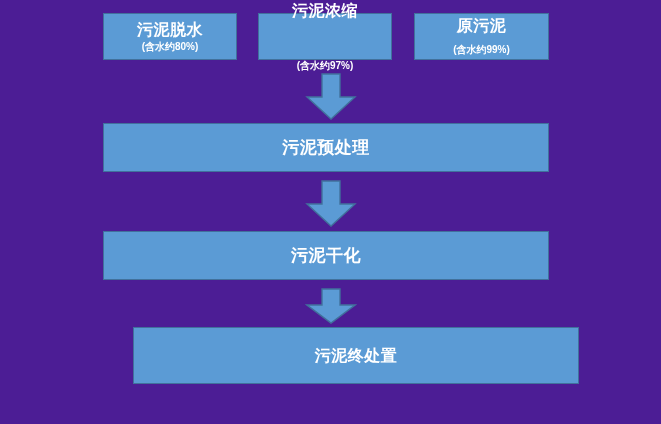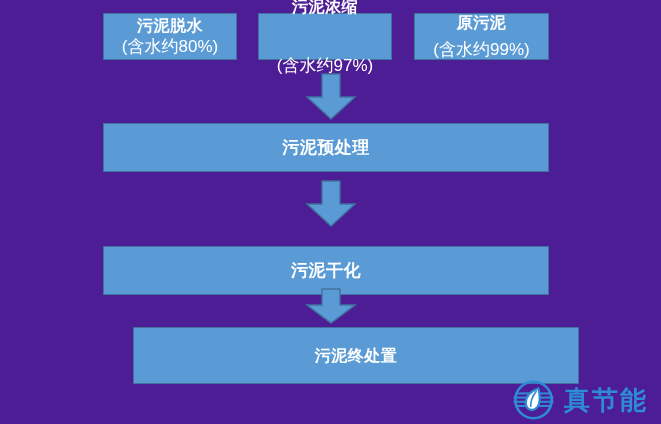--- a/index.html
+++ b/index.html
@@ -32,36 +32,36 @@
     text-align: center;
     line-height: 1.12;
   }
   .node .title {
     font-weight: bold;
     font-size: 16px;
     letter-spacing: 0.5px;
     white-space: nowrap;
   }
   .node .sub {
-    font-weight: normal;
-    font-size: 17px;
+    font-weight: bold;
+    font-size: 10px;
     margin-top: 2px;
     white-space: nowrap;
   }
 
   
   .node.top        { top: 13px; height: 47px; }
   .node.top-1      { left: 103px; width: 134px; }
   .node.top-2      { left: 258px; width: 134px; gap: 38px; }
   .node.top-3      { left: 414px; width: 135px; gap: 7px; }
 
   
   .node.wide       { left: 103px; width: 446px; }
   .node.stage-1    { top: 123px; height: 49px; }
-  .node.stage-2    { top: 246px; height: 49px; }
+  .node.stage-2    { top: 231px; height: 49px; }
   .node.stage-3    { top: 327px; height: 57px; margin-left: 30px; }
 
   .node.stage-1 .title,
   .node.stage-2 .title { font-size: 17px; }
   .node.stage-3 .title { font-size: 16px; }
 
   
   .arrow {
     position: absolute;
     left: 305px;
@@ -140,36 +140,14 @@
   <div class="arrow arrow-3">
     <svg width="52" height="36" viewBox="0 0 52 36" xmlns="http://www.w3.org/2000/svg">
       <polygon points="17,1 35,1 35,17 50,17 26,35 2,17 17,17" fill="#5b9bd5" stroke="#41719c" stroke-width="1.4" stroke-linejoin="miter"></polygon>
     </svg>
   </div>
 
   <div class="node wide stage-3">
     <span class="title">污泥终处置</span>
   </div>
 
-  <div id="logo">
-    <span class="mark">
-      <svg width="47" height="40" viewBox="0 0 47 40" xmlns="http://www.w3.org/2000/svg">
-
-        <circle cx="23.5" cy="20" r="18.2" fill="none" stroke="#2e8bd4" stroke-width="2.6"></circle>
-
-        <rect x="6" y="12.4" width="14.5" height="2.0" fill="#2e8bd4"></rect>
-        <rect x="3.5" y="16.6" width="17" height="2.0" fill="#2e8bd4"></rect>
-        <rect x="3.5" y="20.8" width="15" height="2.0" fill="#2e8bd4"></rect>
-        <rect x="6" y="25.0" width="12" height="2.0" fill="#2e8bd4"></rect>
-
-        <rect x="27" y="12.4" width="14" height="2.0" fill="#2e8bd4"></rect>
-        <rect x="27.5" y="16.6" width="16" height="2.0" fill="#2e8bd4"></rect>
-        <rect x="29" y="20.8" width="14.5" height="2.0" fill="#2e8bd4"></rect>
-        <rect x="29" y="25.0" width="12" height="2.0" fill="#2e8bd4"></rect>
-
-        <path d="M28.5 8.5 C20 11.5 15.5 17 15.8 23.5 C16 28.5 20 31 24 29.5 C29 27.5 31 20 28.5 8.5 Z" fill="#ffffff" stroke="#2e8bd4" stroke-width="2.2" stroke-linejoin="round"></path>
-        <path d="M26.2 11.5 C22.5 16 20.5 21 20.8 26.5" fill="none" stroke="#2e8bd4" stroke-width="1.6" stroke-linecap="round"></path>
-      </svg>
-    </span>
-    <span class="wordmark">真节能</span>
-  </div>
 
 </div>
 
 </body></html>

